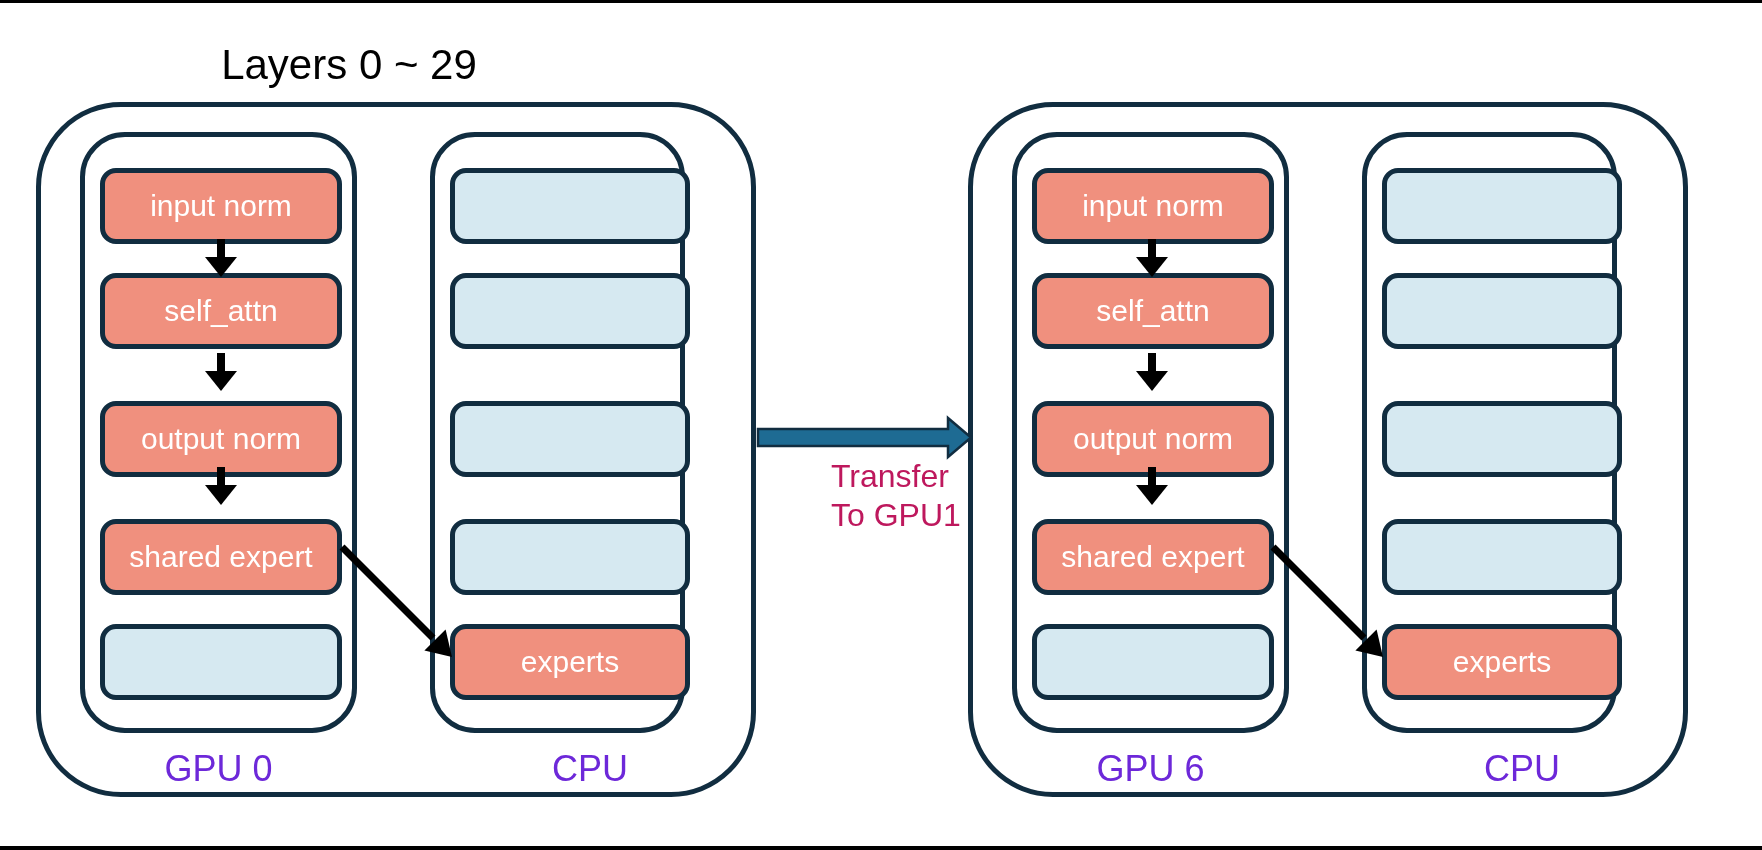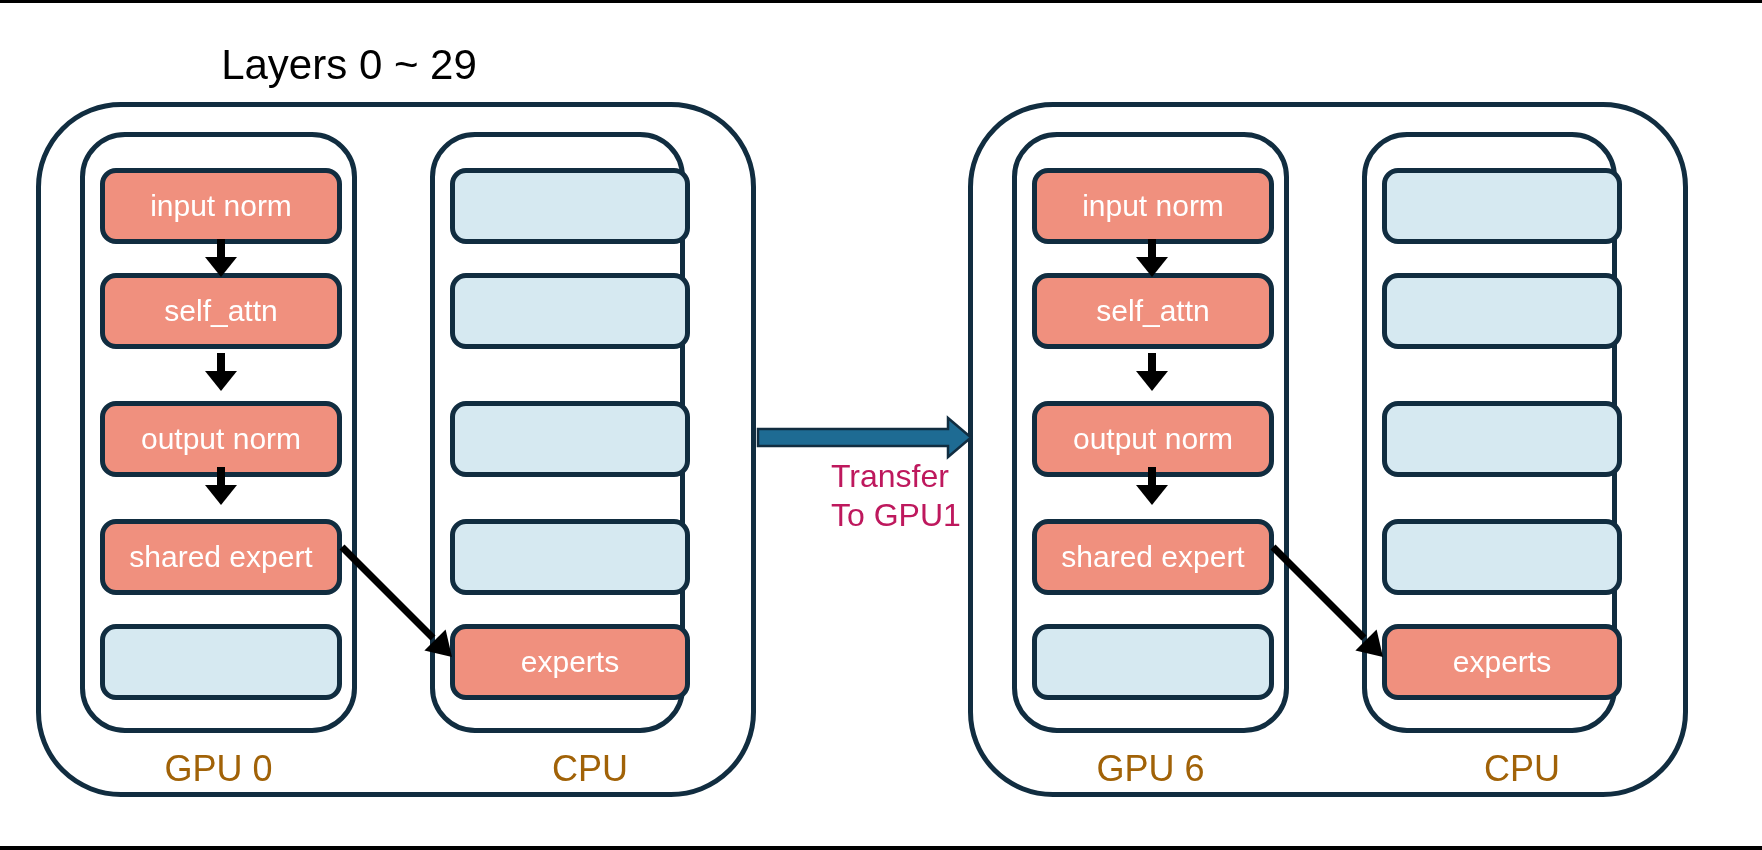--- a/index.html
+++ b/index.html
@@ -30,21 +30,21 @@
 
   
   .slot{position:absolute;left:15px;width:242px;height:76px;border:5px solid #112d40;
     border-radius:16px;box-sizing:border-box;display:flex;align-items:center;justify-content:center;
     font-size:30px;color:#ffffff;white-space:nowrap;}
   .col-cpu .slot{width:240px;}
   .slot.module{background:#f0907e;}
   .slot.empty{background:#d6e9f1;}
   .s0{top:31px}.s1{top:136px}.s2{top:264px}.s3{top:382px}.s4{top:487px}
 
-  .col-label{position:absolute;top:641px;text-align:center;font-size:36px;color:#a16207;white-space:nowrap;}
+  .col-label{position:absolute;top:641px;text-align:center;font-size:36px;color:#6d28d9;white-space:nowrap;}
   .col-label.gpu{left:39px;width:277px;}
   .col-label.cpu{left:409px;width:280px;}
 
   
   .transfer-text{position:absolute;left:790px;top:457px;font-size:32px;line-height:39px;color:#be185d;white-space:nowrap;margin-left:41px;}
 
   svg.overlay{position:absolute;left:0;top:0;pointer-events:none;}
 </style>
 </head>
 <body>

